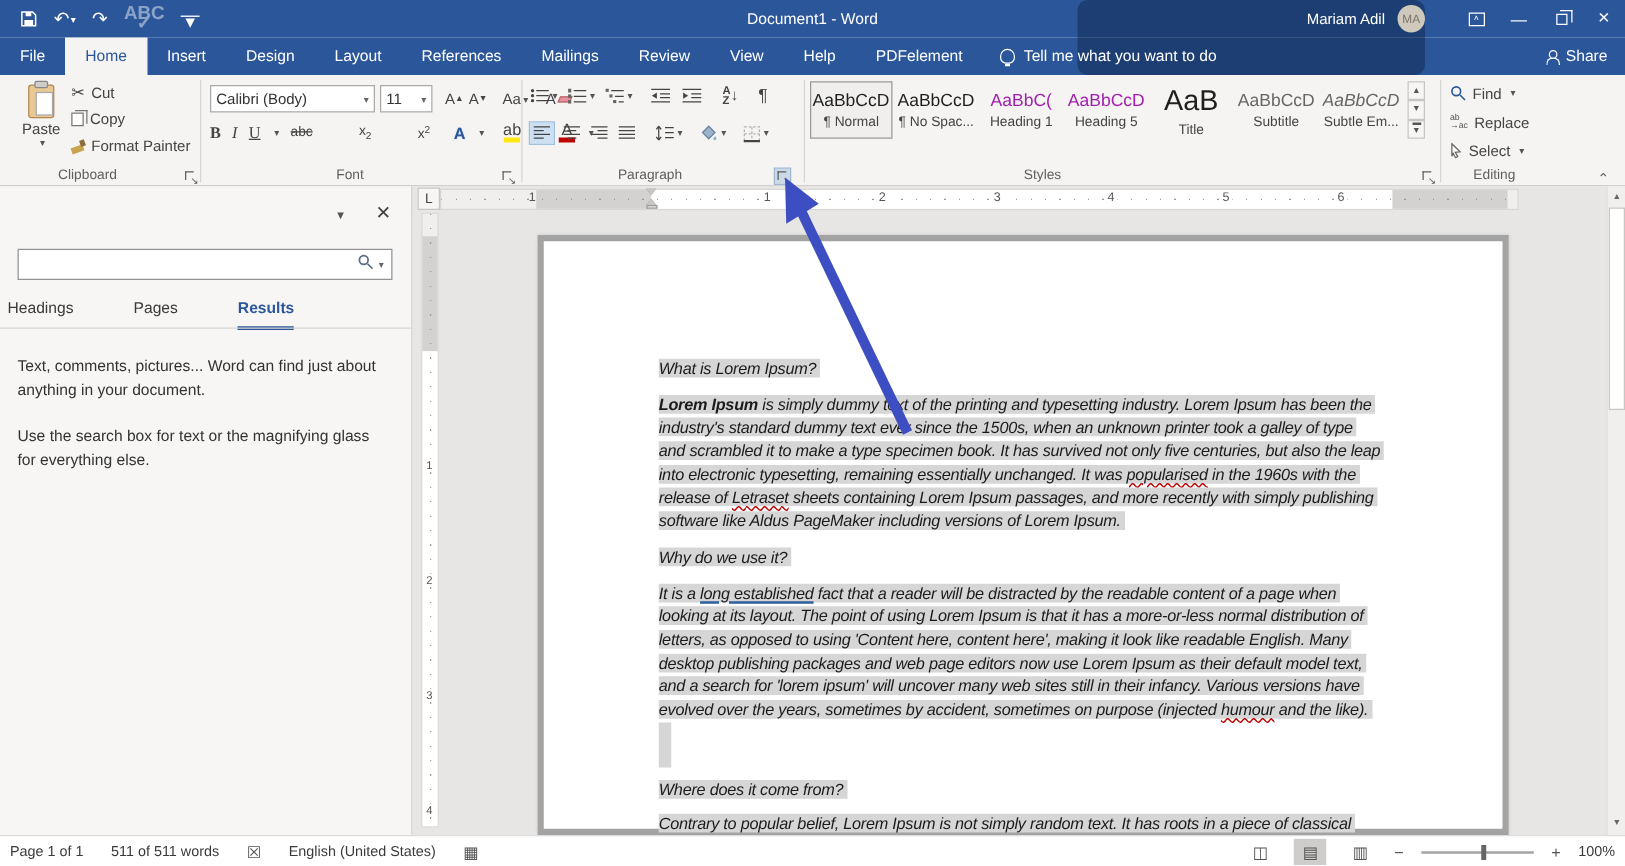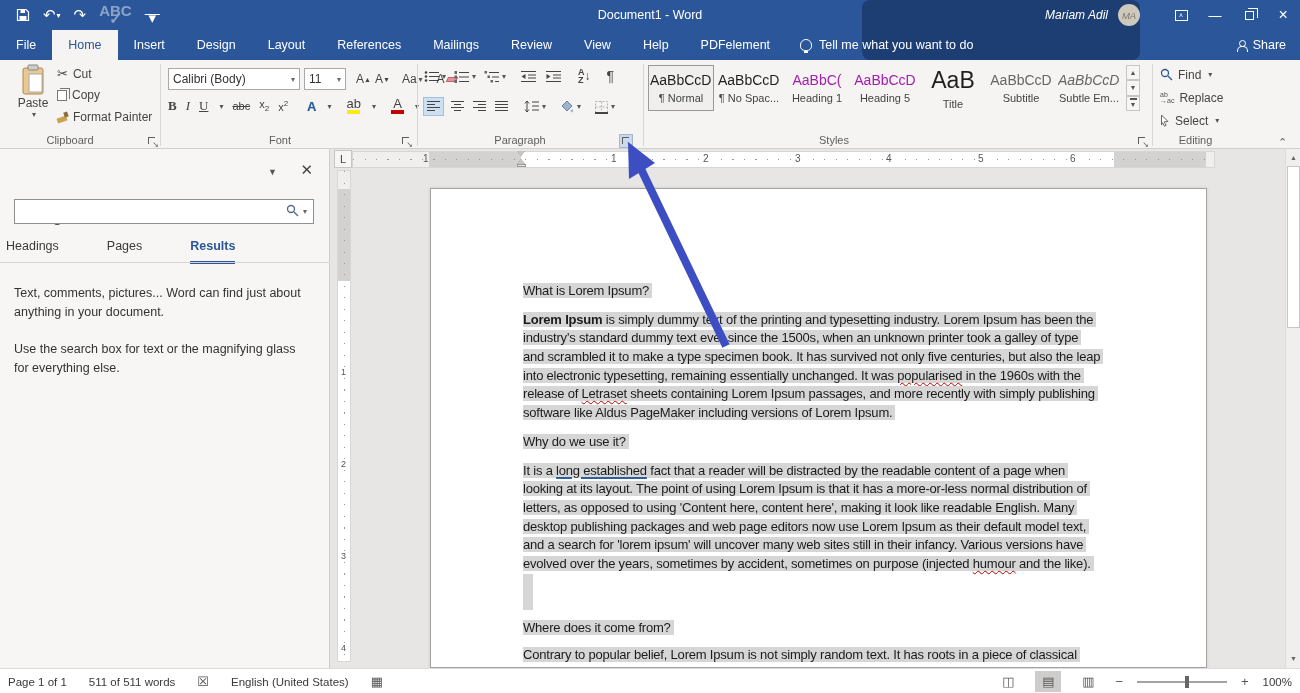--- a/index.html
+++ b/index.html
@@ -9,21 +9,21 @@
   
   .titlebar { position:absolute; left:0; top:0; width:1300px; height:30px; background:#2b579a; color:#fff; }
   .blob { position:absolute; left:862px; top:0; width:278px; height:60px; background:rgba(8,22,52,.38); border-radius:8px; z-index:1; }
   .qat { position:absolute; left:16px; top:0; height:30px; display:flex; align-items:center; gap:13px; z-index:2; }
   .qat .btn { color:#fff; font-size:15px; display:flex; align-items:center; }
   .qat .drop { font-size:8px; margin-left:1px; }
   .dim { opacity:.45; }
   .spellico { display:flex; flex-direction:column; align-items:center; line-height:8px; font-size:8px; font-weight:bold; }
   .qatmore { display:flex; flex-direction:column; align-items:center; font-size:8px; line-height:5px; }
   .title-center { position:absolute; left:0; right:0; top:8px; text-align:center; font-size:12.5px; z-index:2; }
-  .tb-right { position:absolute; right:0; top:0; height:30px; display:flex; align-items:center; z-index:3;font-style:italic; }
+  .tb-right { position:absolute; right:0; top:0; height:30px; display:flex; align-items:center; z-index:3; }
   .account { display:flex; align-items:center; gap:10px; margin-right:24px; }
   .account .uname { font-size:12px; color:#fff; }
   .avatar { width:22px; height:22px; border-radius:50%; background:#cfc8bd; color:#7a7468; font-size:9.5px; display:flex; align-items:center; justify-content:center; }
   .winbtn { width:34px; height:30px; display:flex; align-items:center; justify-content:center; color:#fff; font-size:13px; }
   .ribdisp { width:13px; height:11px; border:1px solid #fff; position:relative; font-size:7px; text-align:center; line-height:9px; }
   .restore-ico { position:relative; width:9px; height:9px; border:1px solid #fff; }
   .restore-ico::before { content:""; position:absolute; left:2px; top:-4px; width:9px; height:9px; border:1px solid #fff; border-left:none; border-bottom:none; }
 
   
   .tabsrow { position:absolute; left:0; top:30px; width:1300px; height:30px; background:#2b579a; display:flex; align-items:stretch; color:#fff; }
@@ -60,21 +60,21 @@
   .fp-ico::before { content:""; position:absolute; left:0; top:5px; width:10px; height:5px; background:#caa34f; transform:rotate(-20deg); }
   .fp-ico::after { content:""; position:absolute; right:0; top:0; width:4px; height:5px; background:#8a6d3b; transform:rotate(-20deg); }
 
   
   .fr1 { position:absolute; left:168px; top:8px; display:flex; align-items:center; gap:4px; }
   .fr2 { position:absolute; left:168px; top:38px; display:flex; align-items:center; gap:9px; font-size:13px; color:#444; }
   .fb { font-weight:bold; font-family:"Liberation Serif", serif; }
   .fi { font-style:italic; font-family:"Liberation Serif", serif; }
   .fu { text-decoration:underline; font-family:"Liberation Serif", serif; }
   .strike { text-decoration:line-through; font-size:11px; }
-  .subsup { font-size:11px; }
+  .subsup { font-size:11px;margin-left:28px; }
   .subsup sub,.subsup sup { font-size:8px; }
   .a-outline { color:#2b579a; font-weight:bold; text-shadow:0 0 1px #9cc3e5; }
   .underbar { display:inline-flex; flex-direction:column; align-items:center; line-height:11px; }
   .underbar .bar { width:13px; height:4px; margin-top:1px; }
   .grow-shrink { font-size:12px; position:relative; }
   .grow-shrink sup { font-size:7px; }
   .eraser { display:inline-block; width:10px; height:5px; background:#e98f9e; border:1px solid #b66; transform:skewX(-25deg); margin-left:2px; }
 
   
   .pr1 { position:absolute; left:424px; top:8px; display:flex; align-items:center; gap:8px; }
@@ -130,21 +130,21 @@
   .nav-divider { position:absolute; left:0; top:113px; width:330px; height:1px; background:#d8d6d4; }
   .nav-body { position:absolute; left:14px; top:135px; width:292px; font-size:12.5px; color:#333; line-height:19px; }
   .nav-body p + p { margin-top:18px; }
 
   
   .docarea { position:absolute; left:330px; top:170px; width:955px; height:498px; background:#e8e6e4; overflow:hidden; }
   .vruler { position:absolute; left:7px; top:0; width:14px; height:492px; background:#f0efee; border:1px solid #d8d6d4; }
   .vr-seg { position:absolute; left:0; width:12px; }
   .vr-dots { position:absolute; left:6px; top:0; width:1px; height:100%; background-image:repeating-linear-gradient(180deg,#999 0 1px,transparent 1px 11.5px); }
   .vr-num { position:absolute; left:3px; font-size:9px; color:#555; }
-  .page { position:absolute; left:100px; top:18px; width:777px; height:480px; background:#fff; border:1px solid #a3a3a3; box-shadow:0 0 3px rgba(0,0,0,.12); }
+  .page { position:absolute; left:100px; top:18px; width:777px; height:480px; background:#fff; border:5px solid #a3a3a3; box-shadow:0 0 3px rgba(0,0,0,.12);font-style:italic; }
   .pagetext { position:absolute; left:92px; top:93px; width:600px; color:#1b1b1b; }
   .docline { white-space:nowrap; line-height:18.7px; font-size:13px; letter-spacing:-0.2px; height:18.7px; }
   .sel { background:#d6d6d6; padding-right:3px; }
   .sel.empty { display:inline-block; width:10px; height:18px; padding:0; }
   .b { font-weight:bold; }
   .sq { text-decoration:underline; text-decoration-style:wavy; text-decoration-color:#c00000; text-decoration-thickness:1px; text-underline-offset:2px; }
   .ul { text-decoration:underline; text-decoration-color:#2e5f9e; text-decoration-thickness:1.5px; text-underline-offset:2px; }
 
   
   .vscroll { position:absolute; left:1285px; top:149px; width:15px; height:519px; background:#f0efee; border-left:1px solid #dedcda; }

